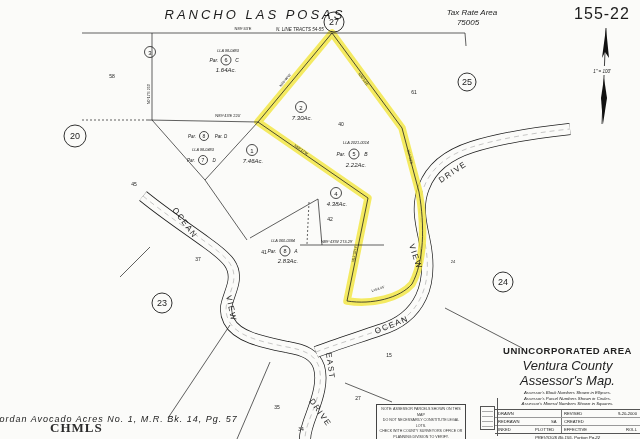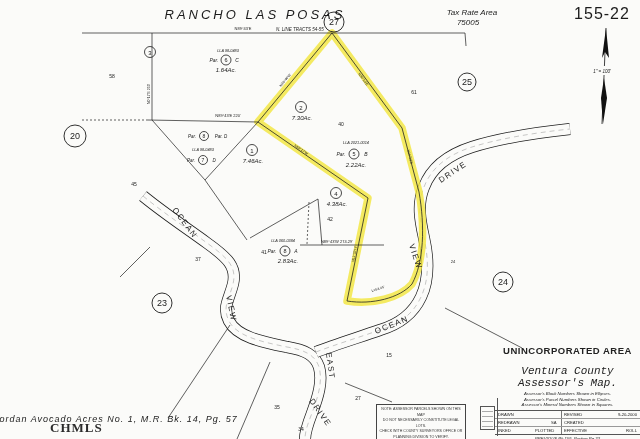--- a/index.html
+++ b/index.html
@@ -8,21 +8,21 @@
   .abs{position:absolute;}
   svg text{font-family:"Liberation Sans",sans-serif;fill:#1c1c1c;}
   .map-title{font-style:italic;font-size:13px;letter-spacing:3px;}
   .sheet-no{font-size:16px;letter-spacing:1px;}
   .watermark{font-family:"Liberation Serif",serif;font-weight:bold;font-size:13px;letter-spacing:1px;color:#2b2b2b;}
   .subdiv{font-style:italic;font-size:9px;white-space:nowrap;letter-spacing:1px;}
   .notebox{border:1px solid #444;font-size:3.6px;line-height:1.55;text-align:center;padding:2px 1px;
            color:#333;background:#fbfbf9;}
   .tb{width:145px;font-size:4.5px;text-align:center;color:#222;}
   .tb-area{font-size:9.5px;font-weight:bold;letter-spacing:.5px;}
-  .tb-map{font-size:11px;font-style:italic;margin-top:9px;font-family:Liberation Mono, monospace;}
+  .tb-map{font-size:13px;font-style:italic;margin-top:2px;}
   .tb-note{font-size:4.3px;font-style:italic;line-height:1.3;}
   .tb-table{position:relative;border-top:1px solid #555;border-bottom:1px solid #555;margin-top:2px;
             text-align:left;font-size:4.2px;}
   .tb-row{position:relative;height:7px;line-height:7px;border-bottom:.5px solid #999;}
   .tb-row:last-child{border-bottom:none;}
   .tb-cell{position:absolute;top:0;}
   .tb-vline{position:absolute;top:0;bottom:0;left:66px;width:0;border-left:.6px solid #777;}
   .tb-small{font-size:4.3px;font-style:italic;line-height:1.35;margin-top:1px;}
   .stampbox{width:13px;height:22px;border:1px solid #555;background:#fbfbf9;}
   .stampbox div{height:3px;border-bottom:.5px solid #aaa;margin:1px;}

